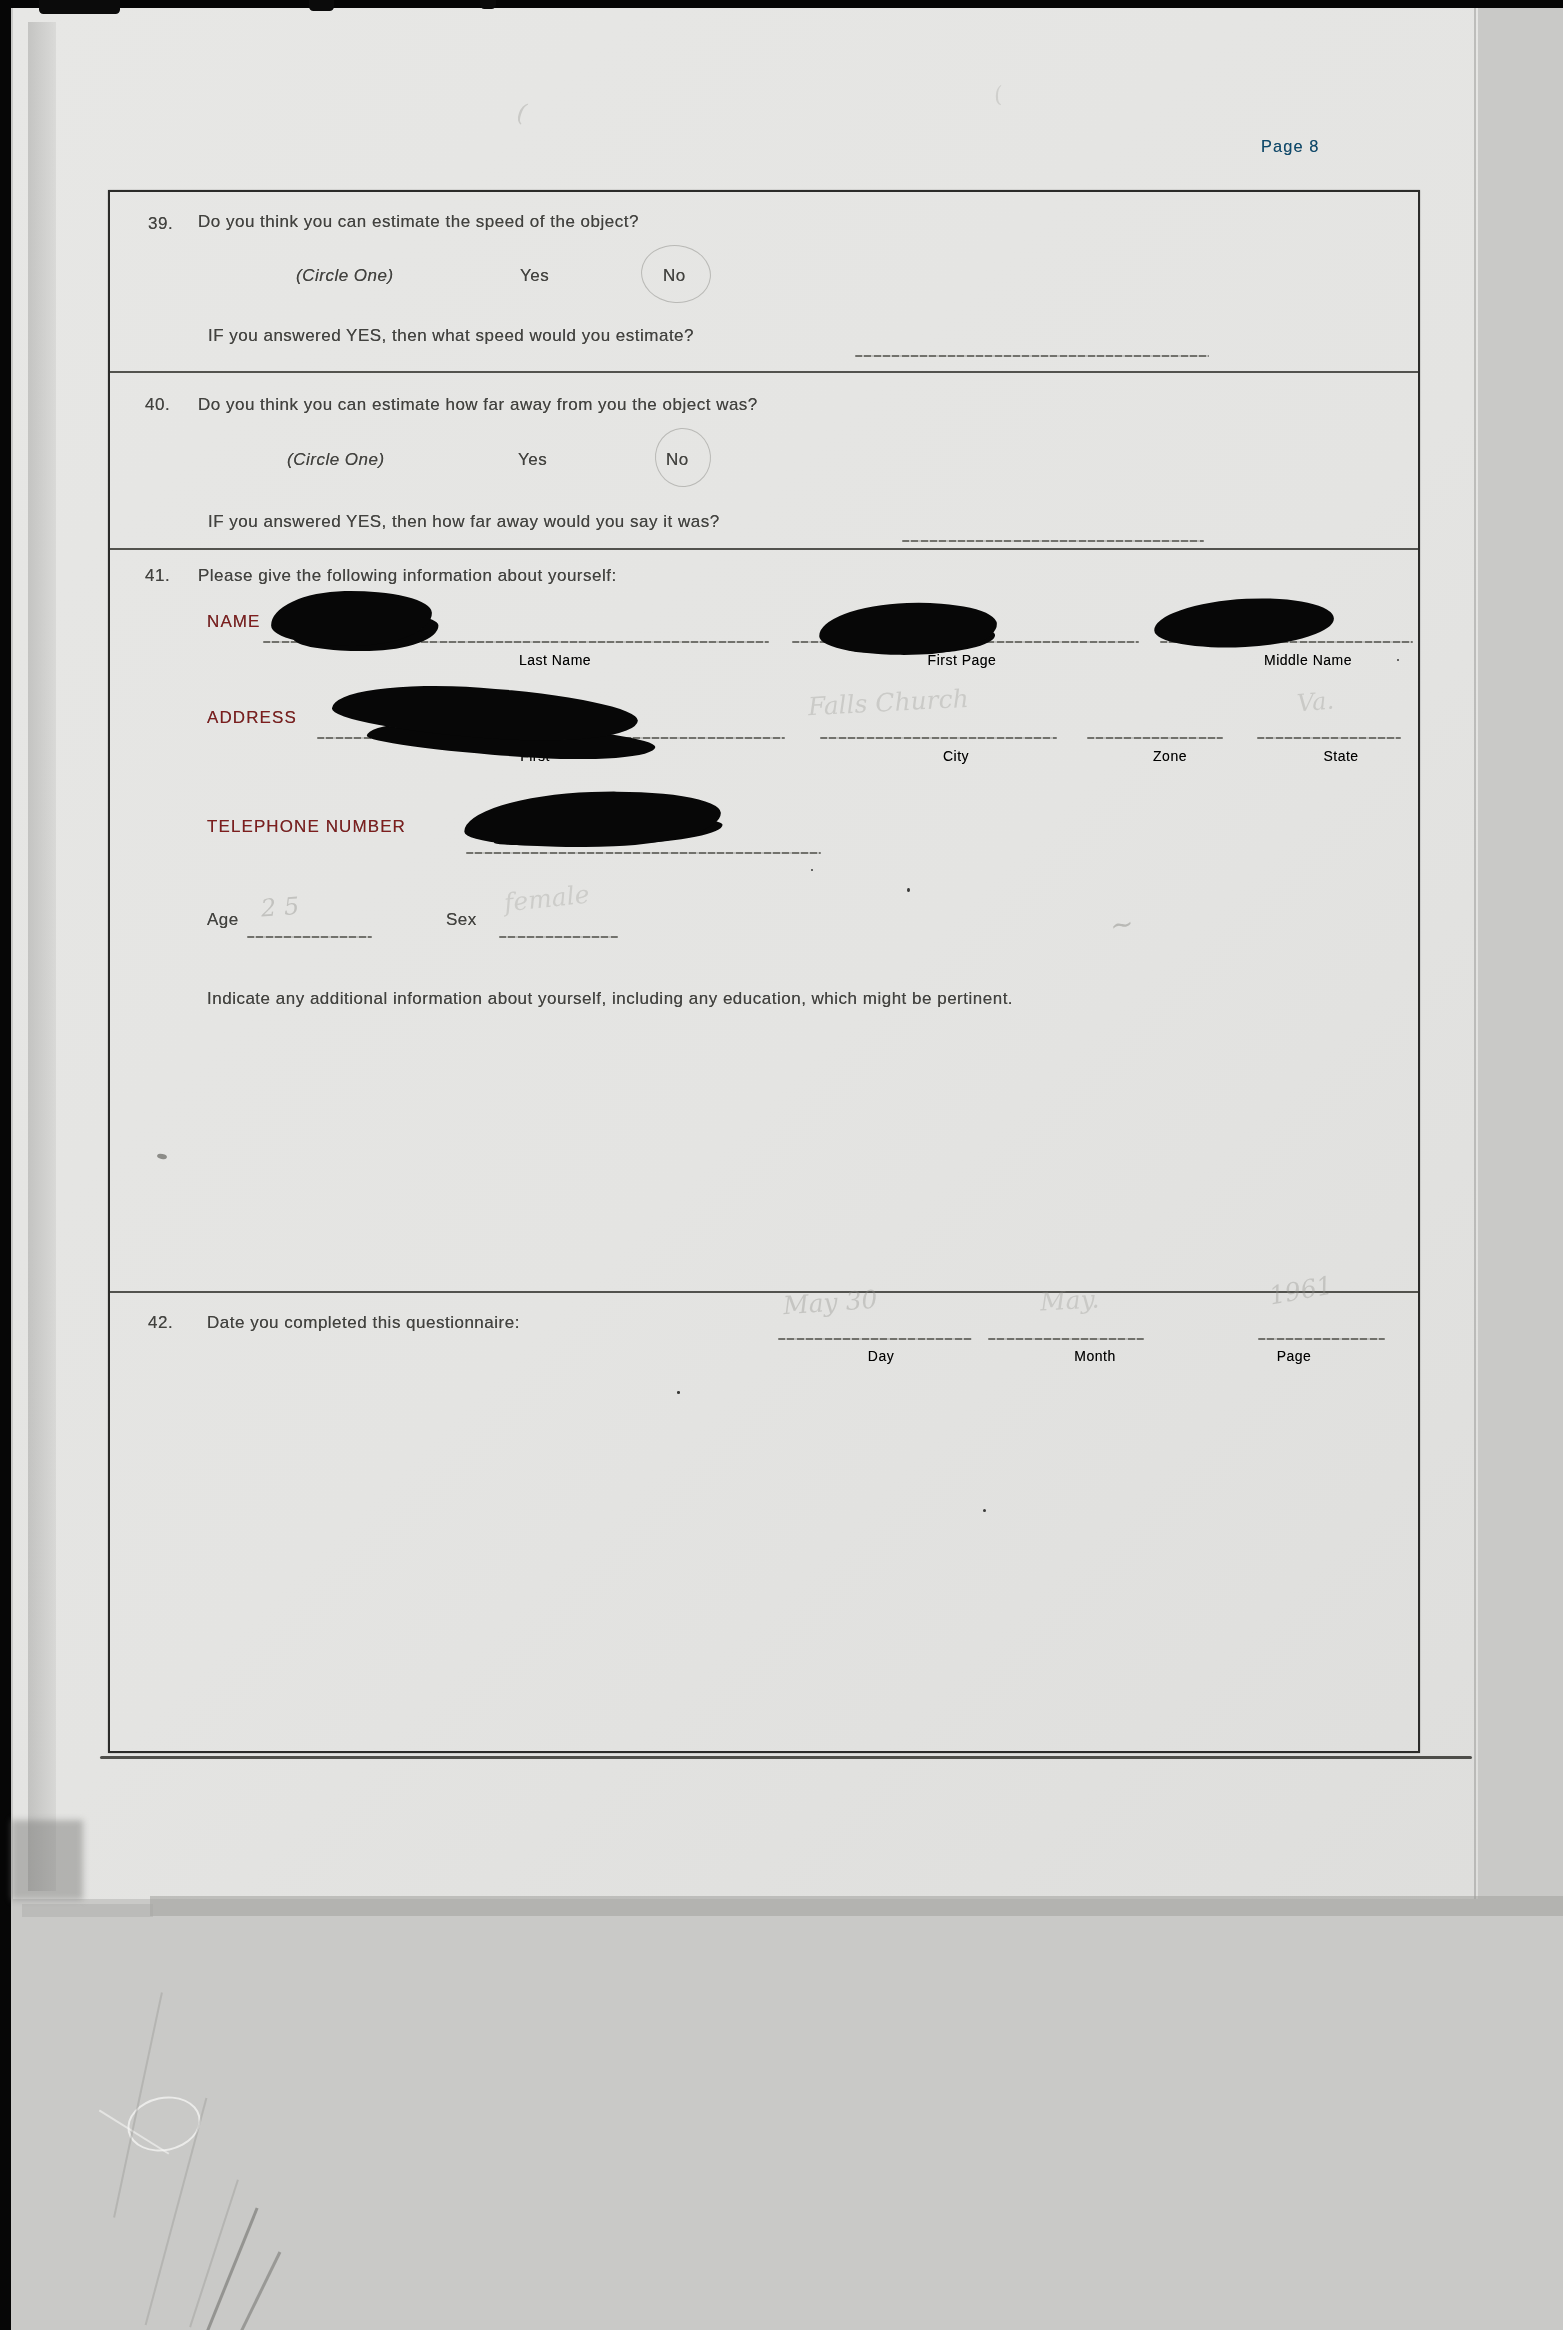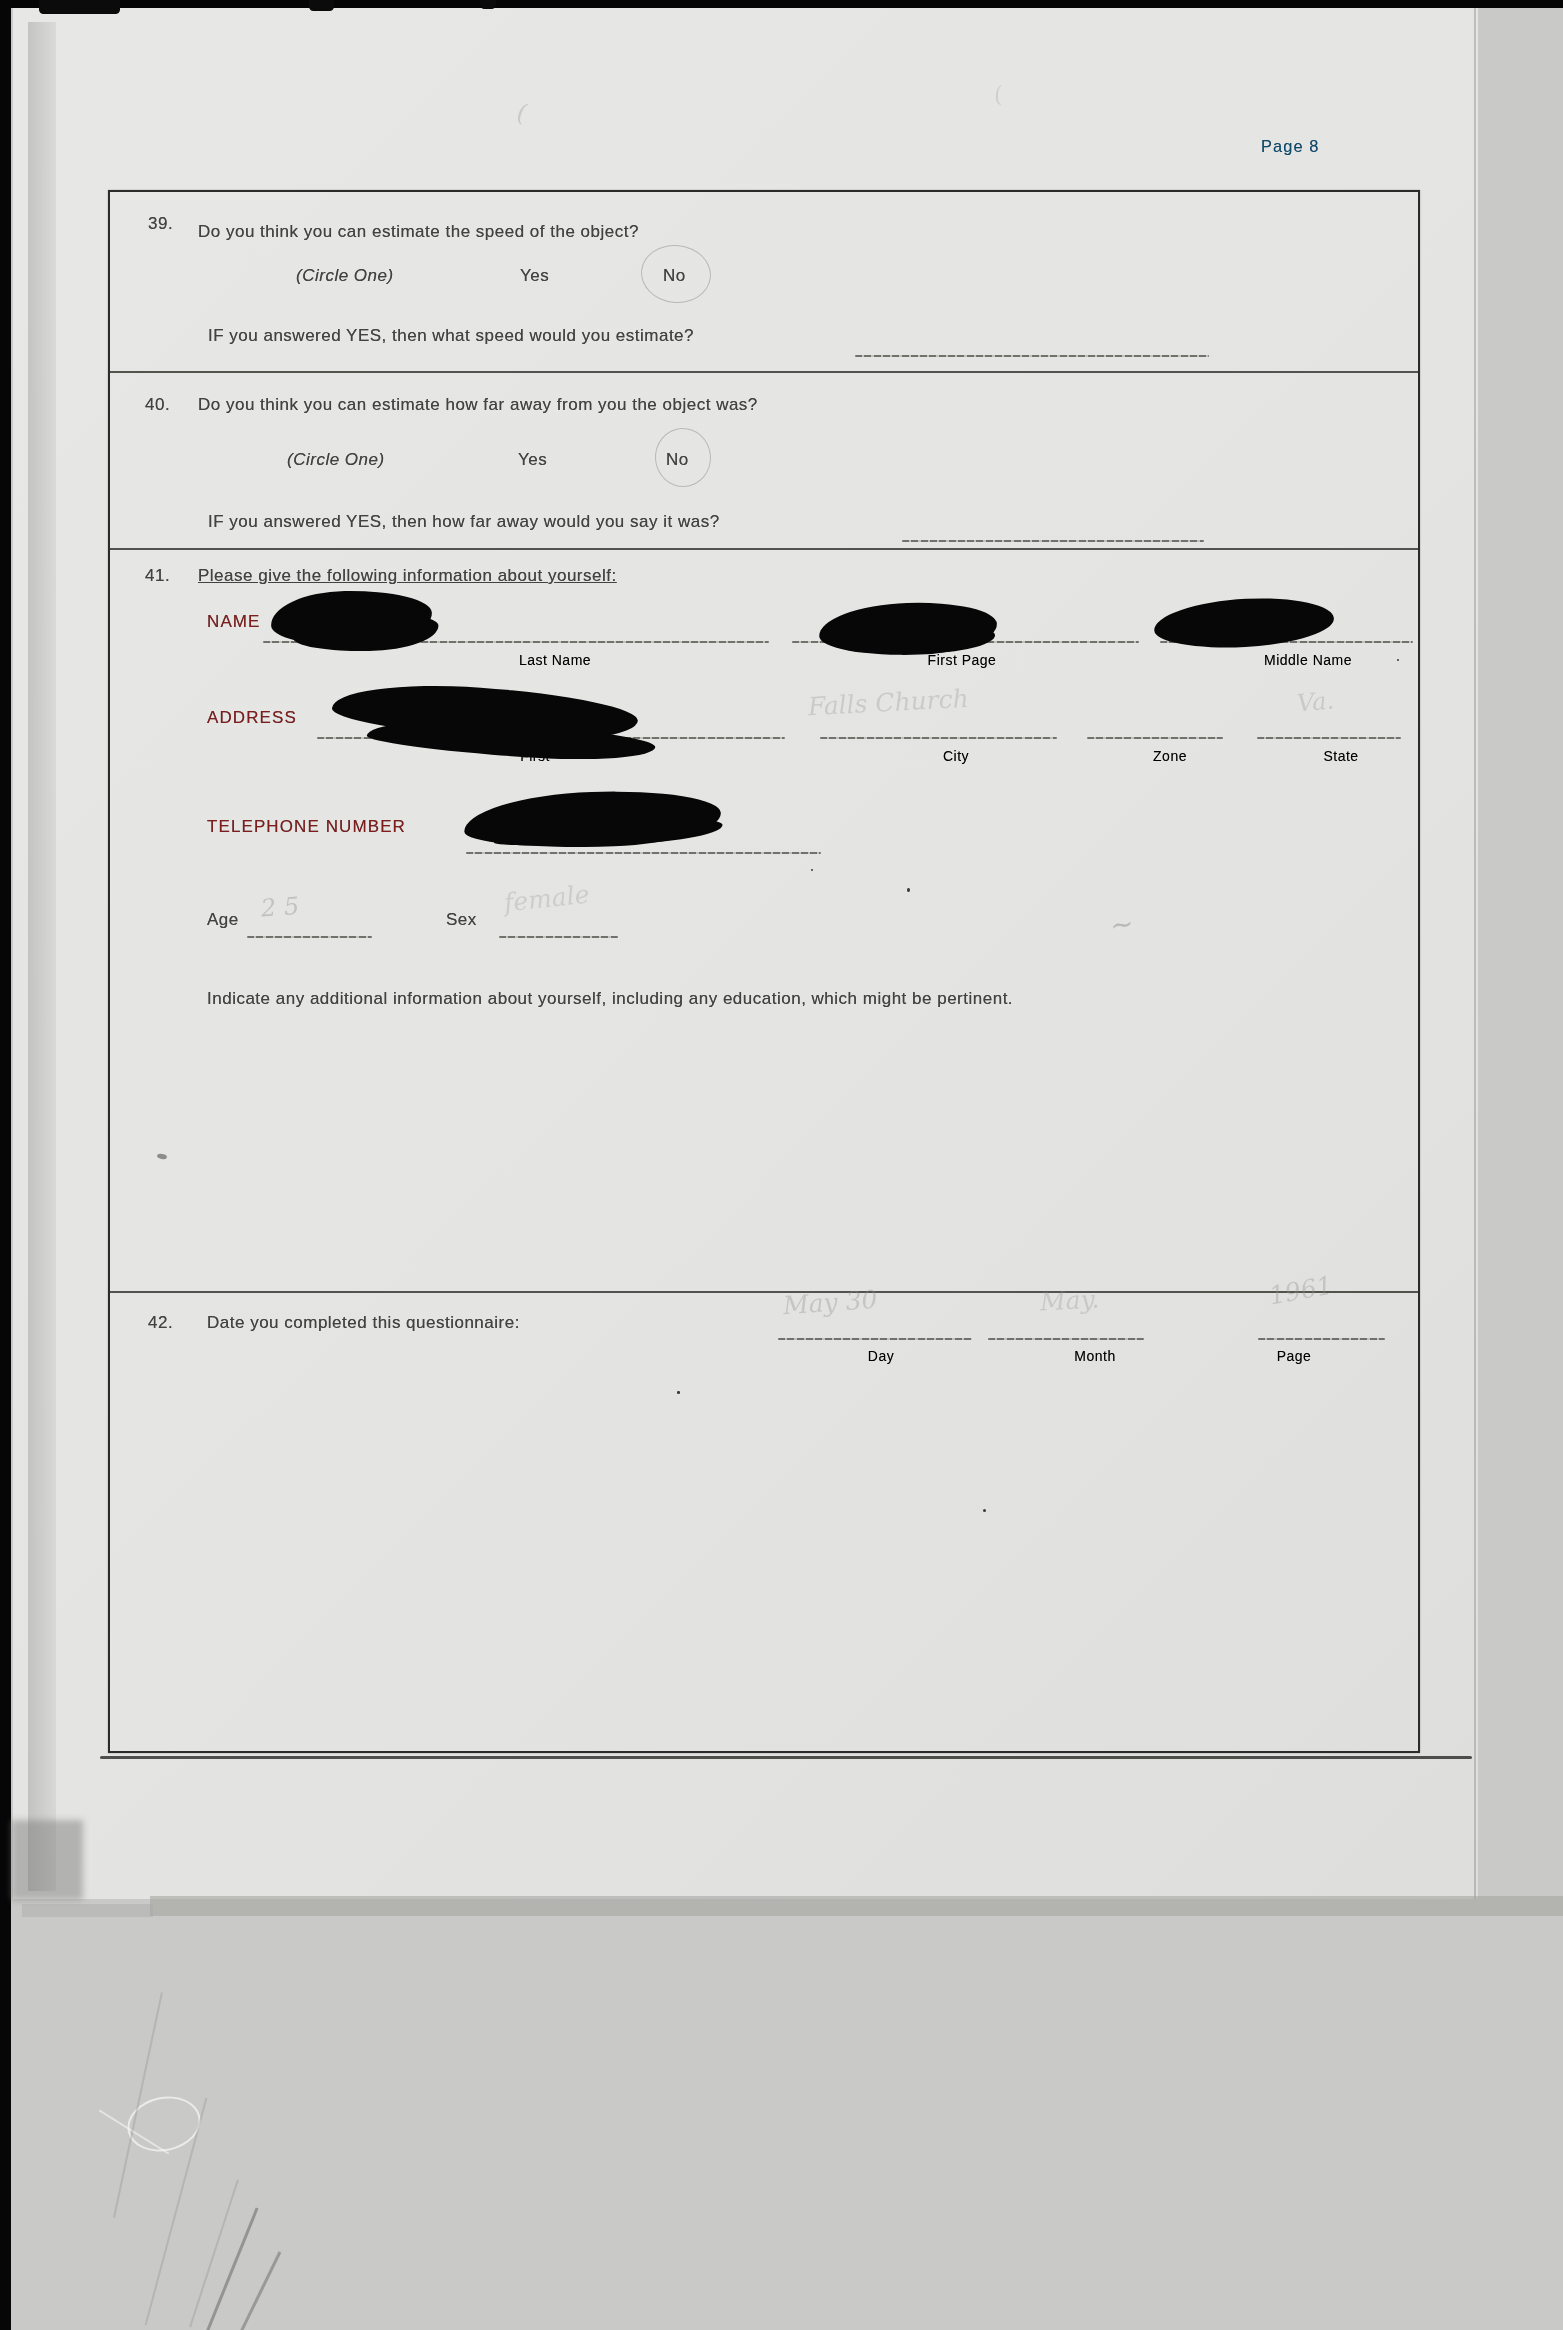--- a/index.html
+++ b/index.html
@@ -68,39 +68,39 @@
 <div class="abs hw" style="left:517px;top:99px;font-size:24px;opacity:.32;transform:rotate(8deg);">(</div>
 <div class="abs hw" style="left:994px;top:82px;font-size:22px;opacity:.25;transform:rotate(-10deg);">(</div>
 
 <div class="abs form-box"></div>
 <div class="abs divider" style="top:371px;"></div>
 <div class="abs divider" style="top:548px;"></div>
 <div class="abs divider" style="top:1291px;"></div>
 <div class="abs bottom-scuff"></div>
 
 <div class="abs tw" style="left:148px;top:214px;">39.</div>
-<div class="abs tw" style="left:198px;top:222px;">Do you think you can estimate the speed of the object?</div>
+<div class="abs tw" style="left:198px;top:212px;">Do you think you can estimate the speed of the object?</div>
 <div class="abs tw tw-italic" style="left:296px;top:266px;">(Circle One)</div>
 <div class="abs tw" style="left:520px;top:266px;">Yes</div>
 <div class="abs tw" style="left:663px;top:266px;">No</div>
 <div class="abs pencil-circle" style="left:641px;top:245px;width:68px;height:56px;transform:rotate(6deg);"></div>
 <div class="abs tw" style="left:208px;top:326px;">IF you answered YES, then what speed would you estimate?</div>
 <div class="abs blank-line" style="left:855px;top:355px;width:354px;"></div>
 
 <div class="abs tw" style="left:145px;top:395px;">40.</div>
 <div class="abs tw" style="left:198px;top:395px;">Do you think you can estimate how far away from you the object was?</div>
 <div class="abs tw tw-italic" style="left:287px;top:450px;">(Circle One)</div>
 <div class="abs tw" style="left:518px;top:450px;">Yes</div>
 <div class="abs tw" style="left:666px;top:450px;">No</div>
 <div class="abs pencil-circle" style="left:655px;top:428px;width:54px;height:57px;transform:rotate(-4deg);"></div>
 <div class="abs tw" style="left:208px;top:512px;">IF you answered YES, then how far away would you say it was?</div>
 <div class="abs blank-line" style="left:902px;top:540px;width:302px;"></div>
 
 <div class="abs tw" style="left:145px;top:566px;">41.</div>
-<div class="abs tw" style="left:198px;top:566px;text-decoration:underline;">Please give the following information about yourself:</div>
+<div class="abs tw" style="left:198px;top:566px;">Please give the following information about yourself:</div>
 
 <div class="abs tw caps-label" style="left:207px;top:612px;">NAME</div>
 <div class="abs blank-line" style="left:263px;top:641px;width:506px;"></div>
 <div class="abs blank-line" style="left:792px;top:641px;width:347px;"></div>
 <div class="abs blank-line" style="left:1160px;top:641px;width:253px;"></div>
 <div class="abs caption" style="left:555px;top:652px;">Last Name</div>
 <div class="abs caption" style="left:962px;top:652px;">First Page</div>
 <div class="abs caption" style="left:1308px;top:652px;">Middle Name</div>
 <div class="abs blob" style="left:271px;top:591px;width:161px;height:55px;border-radius:46% 54% 48% 52%/60% 42% 58% 40%;transform:rotate(-1deg);box-shadow:14px 13px 0 -7.7px #070707;"></div>
 <div class="abs blob" style="left:819px;top:603px;width:178px;height:52px;border-radius:50% 50% 44% 56%/58% 46% 54% 42%;transform:rotate(-2deg);box-shadow:9.8px 11px 0 -12px #070707;"></div>

